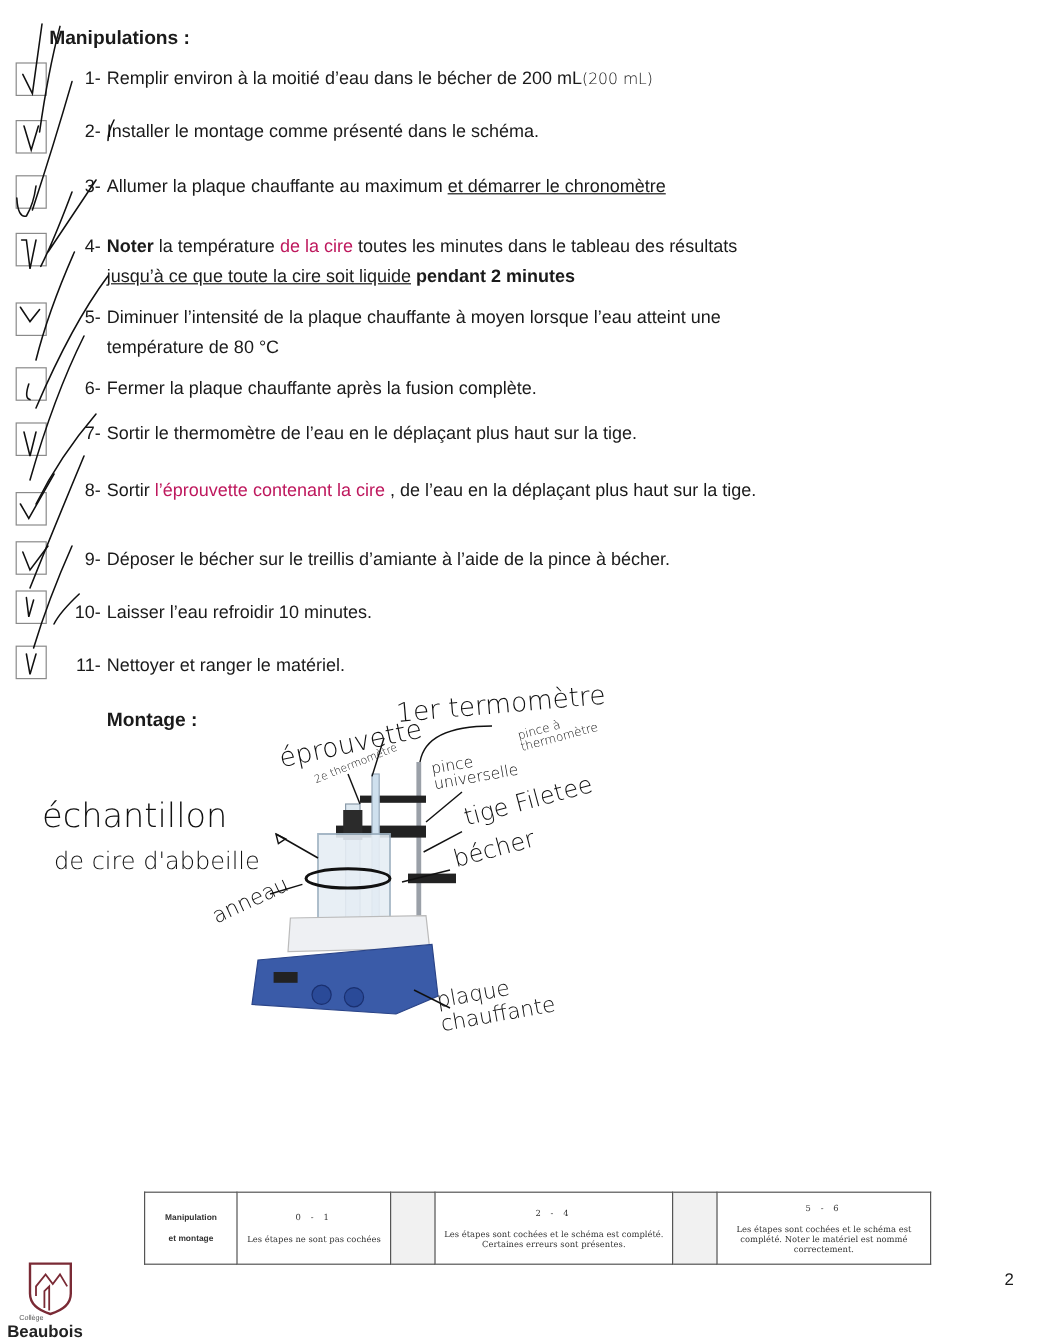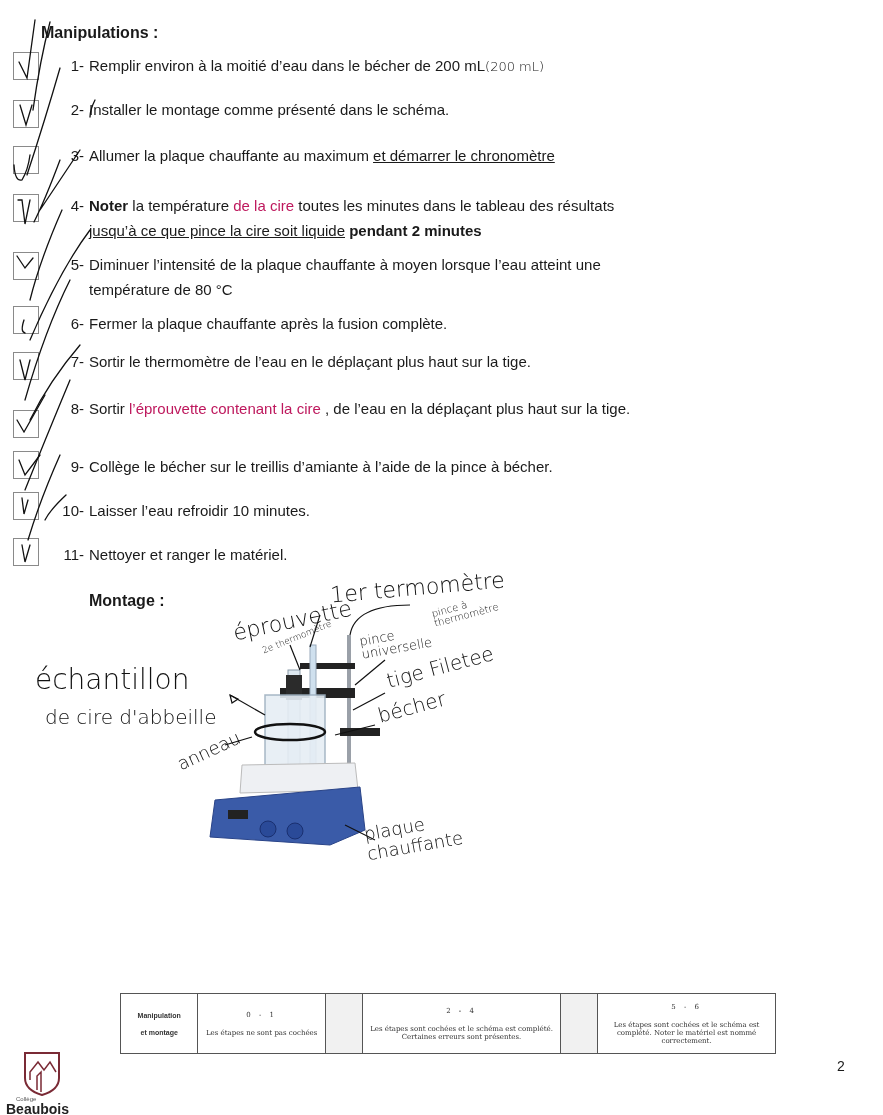--- a/index.html
+++ b/index.html
@@ -47,41 +47,41 @@
 <div class="step" style="top:97px;">
   <span class="num">2-</span>
   <span class="txt">Installer le montage comme présenté dans le schéma.</span>
 </div>
 <div class="step" style="top:143px;">
   <span class="num">3-</span>
   <span class="txt"><span>Allumer la plaque chauffante au maximum </span><span class="u">et démarrer le chronomètre</span></span>
 </div>
 <div class="step" style="top:193px;">
   <span class="num">4-</span>
-  <span class="txt" style="width:530px;"><span class="b">Noter</span><span> la température </span><span class="green">de la cire</span><span> toutes les minutes dans le tableau des résultats </span><span class="u">jusqu’à ce que pince la cire soit liquide</span><span class="b"> pendant 2 minutes</span></span>
+  <span class="txt" style="width:530px;"><span class="b">Noter</span><span> la température </span><span class="green">de la cire</span><span> toutes les minutes dans le tableau des résultats </span><span class="u">jusqu’à ce que toute la cire soit liquide</span><span class="b"> pendant 2 minutes</span></span>
 </div>
 <div class="step" style="top:252px;">
   <span class="num">5-</span>
   <span class="txt" style="width:545px;">Diminuer l’intensité de la plaque chauffante à moyen lorsque l’eau atteint une température de 80 °C</span>
 </div>
 <div class="step" style="top:311px;">
   <span class="num">6-</span>
   <span class="txt">Fermer la plaque chauffante après la fusion complète.</span>
 </div>
 <div class="step" style="top:349px;">
   <span class="num">7-</span>
   <span class="txt">Sortir le thermomètre de l’eau en le déplaçant plus haut sur la tige.</span>
 </div>
 <div class="step" style="top:396px;">
   <span class="num">8-</span>
   <span class="txt" style="width:555px;"><span>Sortir </span><span class="green">l’éprouvette contenant la cire</span><span> , de l’eau en la déplaçant plus haut sur la tige.</span></span>
 </div>
 <div class="step" style="top:454px;">
   <span class="num">9-</span>
-  <span class="txt"> Collège le bécher sur le treillis d’amiante à l’aide de la pince à bécher.</span>
+  <span class="txt"> Déposer le bécher sur le treillis d’amiante à l’aide de la pince à bécher.</span>
 </div>
 <div class="step" style="top:498px;">
   <span class="num">10-</span>
   <span class="txt">Laisser l’eau refroidir 10 minutes.</span>
 </div>
 <div class="step" style="top:542px;">
   <span class="num">11-</span>
   <span class="txt">Nettoyer et ranger le matériel.</span>
 </div>
 

